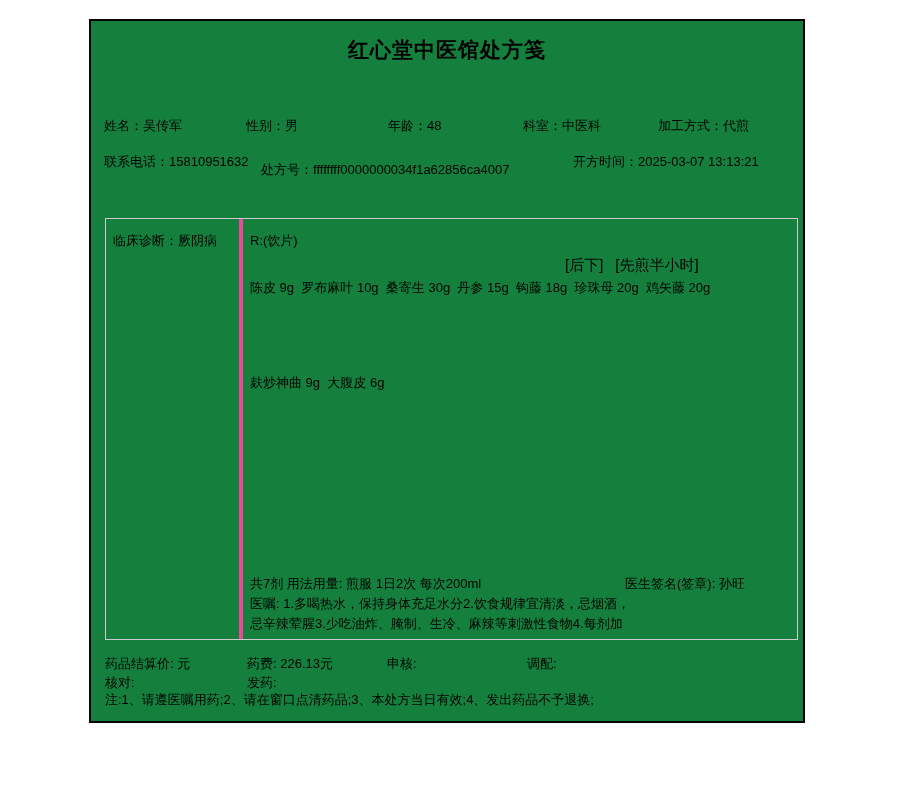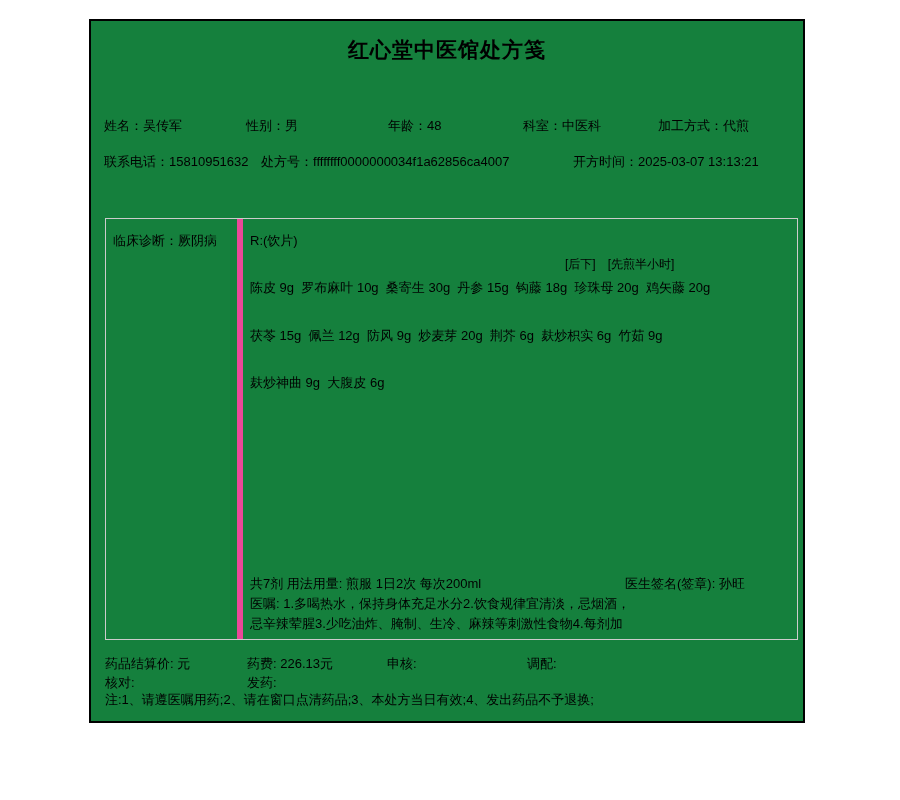--- a/index.html
+++ b/index.html
@@ -41,40 +41,40 @@
     left: 14px;
     top: 197px;
     width: 693px;
     height: 422px;
     border: 1px solid #cccccc;
     box-sizing: border-box;
     display: flex;
   }
   .diag-cell {
     width: 137px;
-    border-right: 6px solid #ec4899;
+    border-right: 4px solid #ec4899;
     box-sizing: border-box;
     flex: none;
   }
   .diag-text {
     margin: 13px 0 0 7px;
     font-size: 13px;
   }
   .rx-cell {
     position: relative;
     flex: 1;
   }
   .pre { white-space: pre; }
   .ann-row {
     position: absolute;
     left: 322px;
     top: 37px;
     display: flex;
     gap: 12px;
-    font-size: 12px;
+    font-size: 15px;
     white-space: nowrap;
   }
   .advice {
     position: absolute;
     left: 7px;
     top: 375px;
     font-size: 13px;
     line-height: 20px;
     white-space: nowrap;
   }
@@ -86,37 +86,36 @@
 
   <div class="title">红心堂中医馆处方笺</div>
 
   <span class="fs" style="left:13px;  top:96px;text-align:center;">姓名：吴传军</span>
   <span class="fs" style="left:155px; top:96px;">性别：男</span>
   <span class="fs" style="left:297px; top:96px;">年龄：48</span>
   <span class="fs" style="left:432px; top:96px;">科室：中医科</span>
   <span class="fs" style="left:567px; top:96px;">加工方式：代煎</span>
 
   <span class="fs" style="left:13px;  top:132px;">联系电话：15810951632</span>
-  <span class="fs" style="left:144px; top:132px;padding-left:26px;">处方号：ffffffff0000000034f1a62856ca4007</span>
+  <span class="fs" style="left:144px; top:140px;padding-left:26px;">处方号：ffffffff0000000034f1a62856ca4007</span>
   <span class="fs" style="left:482px; top:132px;">开方时间：2025-03-07 13:13:21</span>
 
   <div class="med-box">
     <div class="diag-cell">
       <div class="diag-text">临床诊断：厥阴病</div>
     </div>
     <div class="rx-cell">
       <span class="fs" style="left:7px; top:13px;">R:(饮片)</span>
 
       <div class="ann-row">
         <span>[后下]</span>
         <span>[先煎半小时]</span>
       </div>
 
       <span class="fs pre" style="left:7px; top:60px;">陈皮 9g  罗布麻叶 10g  桑寄生 30g  丹参 15g  钩藤 18g  珍珠母 20g  鸡矢藤 20g</span>
-      <span class="fs pre" style="left:7px; top:108px;">茯苓 15g  佩兰 12g  防风 9g  炒麦芽 20g  荆芥 6g  麸炒枳实 6g  竹茹 9g</span>
       <span class="fs pre" style="left:7px; top:155px;">麸炒神曲 9g  大腹皮 6g</span>
 
       <span class="fs" style="left:7px;   top:356px;">共7剂 用法用量: 煎服 1日2次 每次200ml</span>
       <span class="fs" style="left:382px; top:356px;">医生签名(签章): 孙旺</span>
 
       <div class="advice">
         <div>医嘱: 1.多喝热水，保持身体充足水分2.饮食规律宜清淡，忌烟酒，</div>
         <div>忌辛辣荤腥3.少吃油炸、腌制、生冷、麻辣等刺激性食物4.每剂加</div>
       </div>
     </div>

